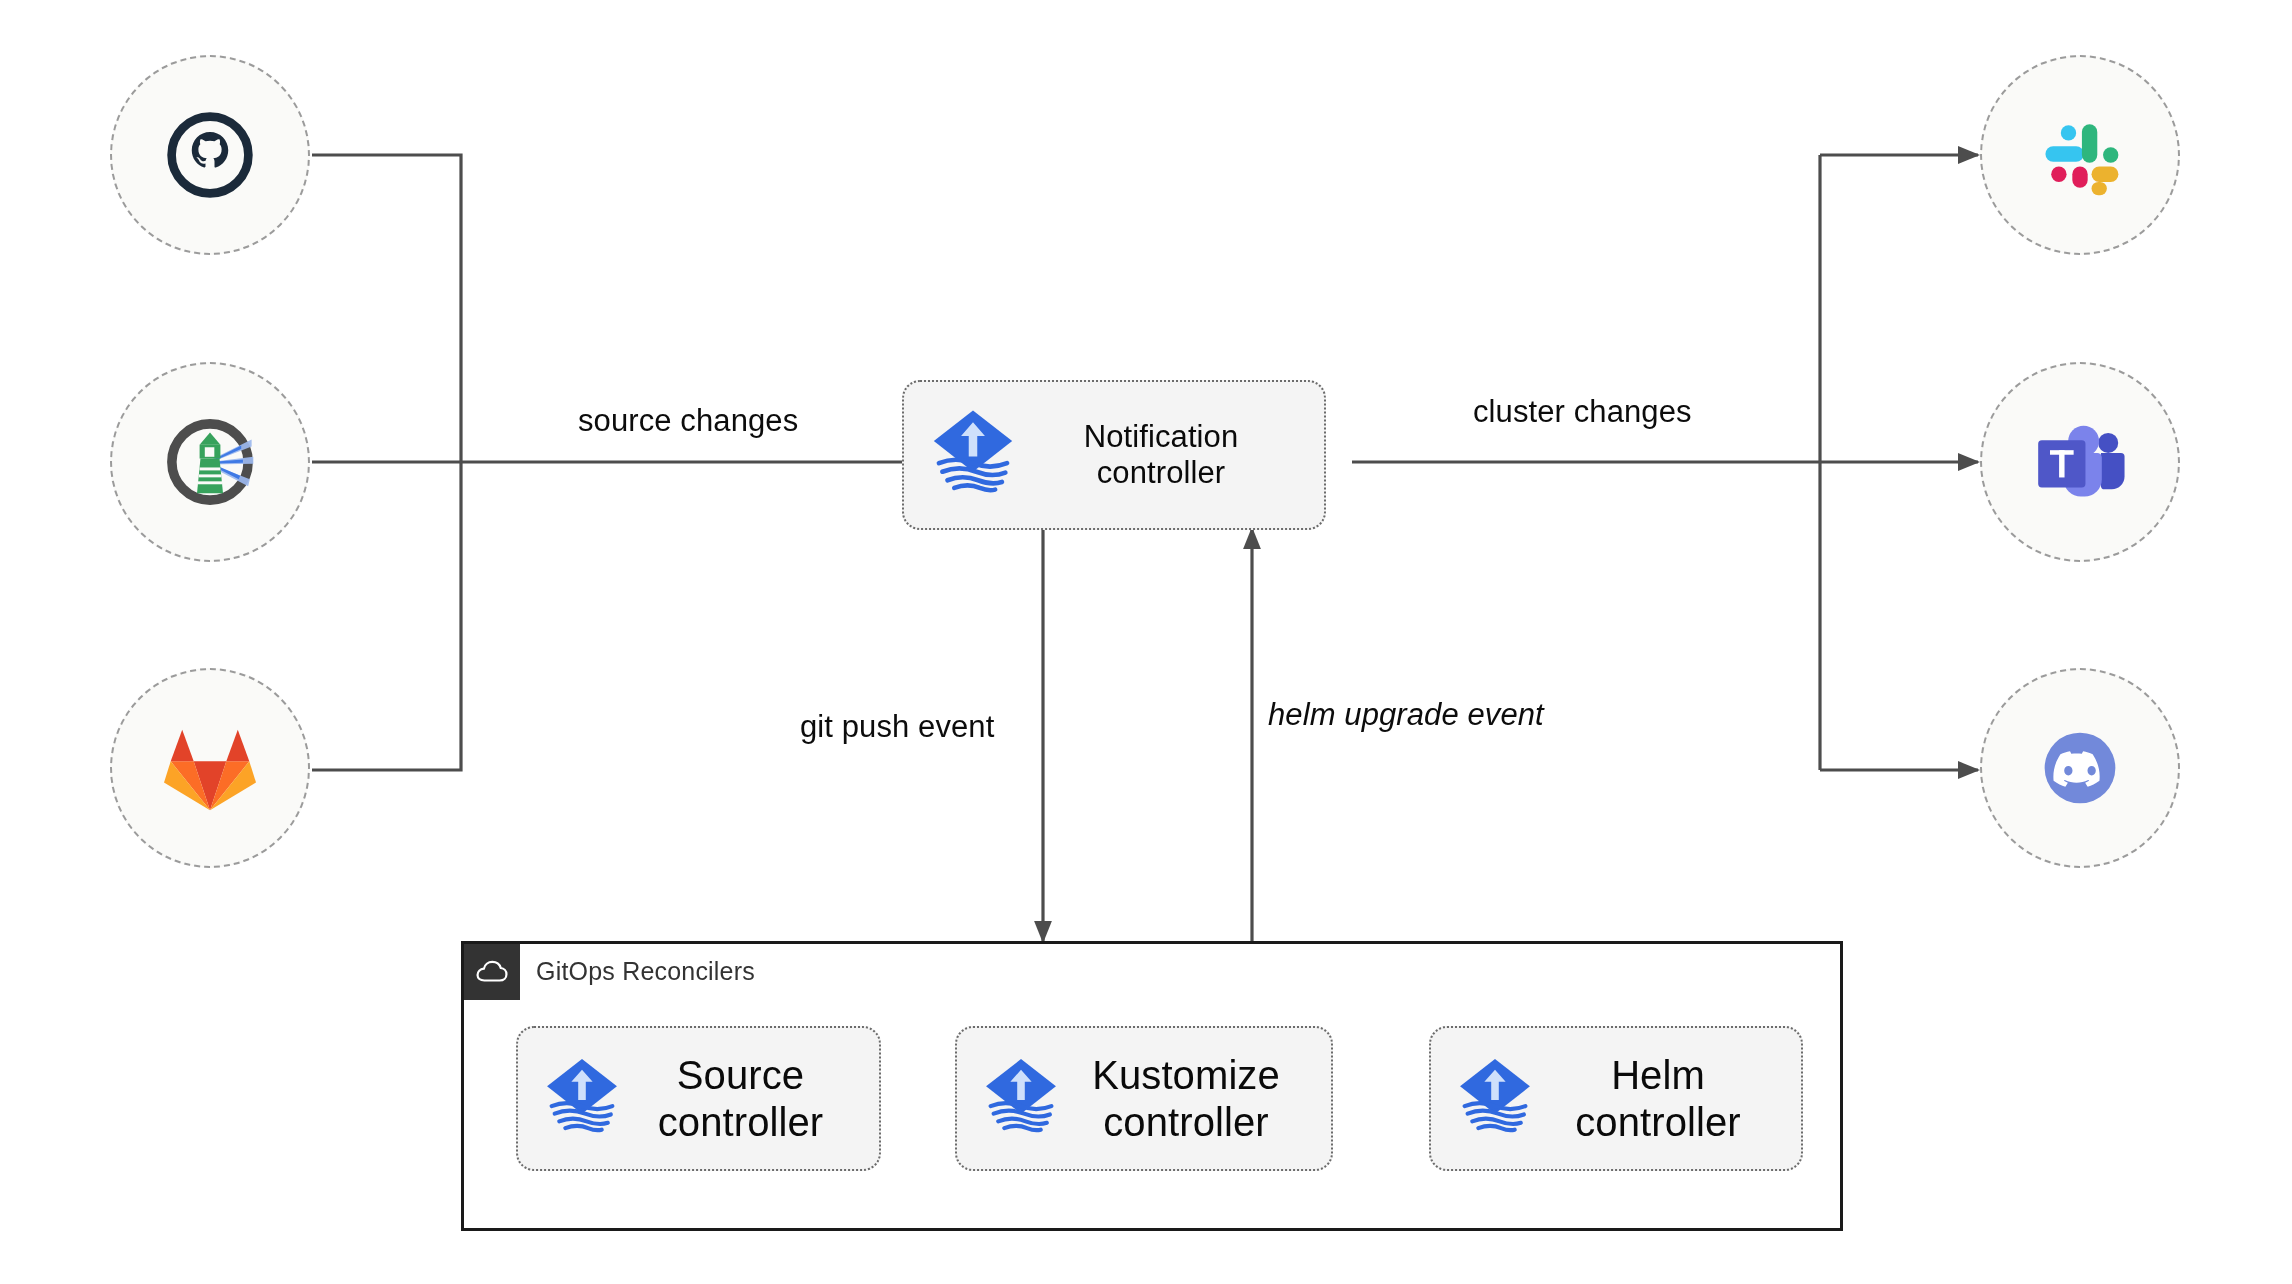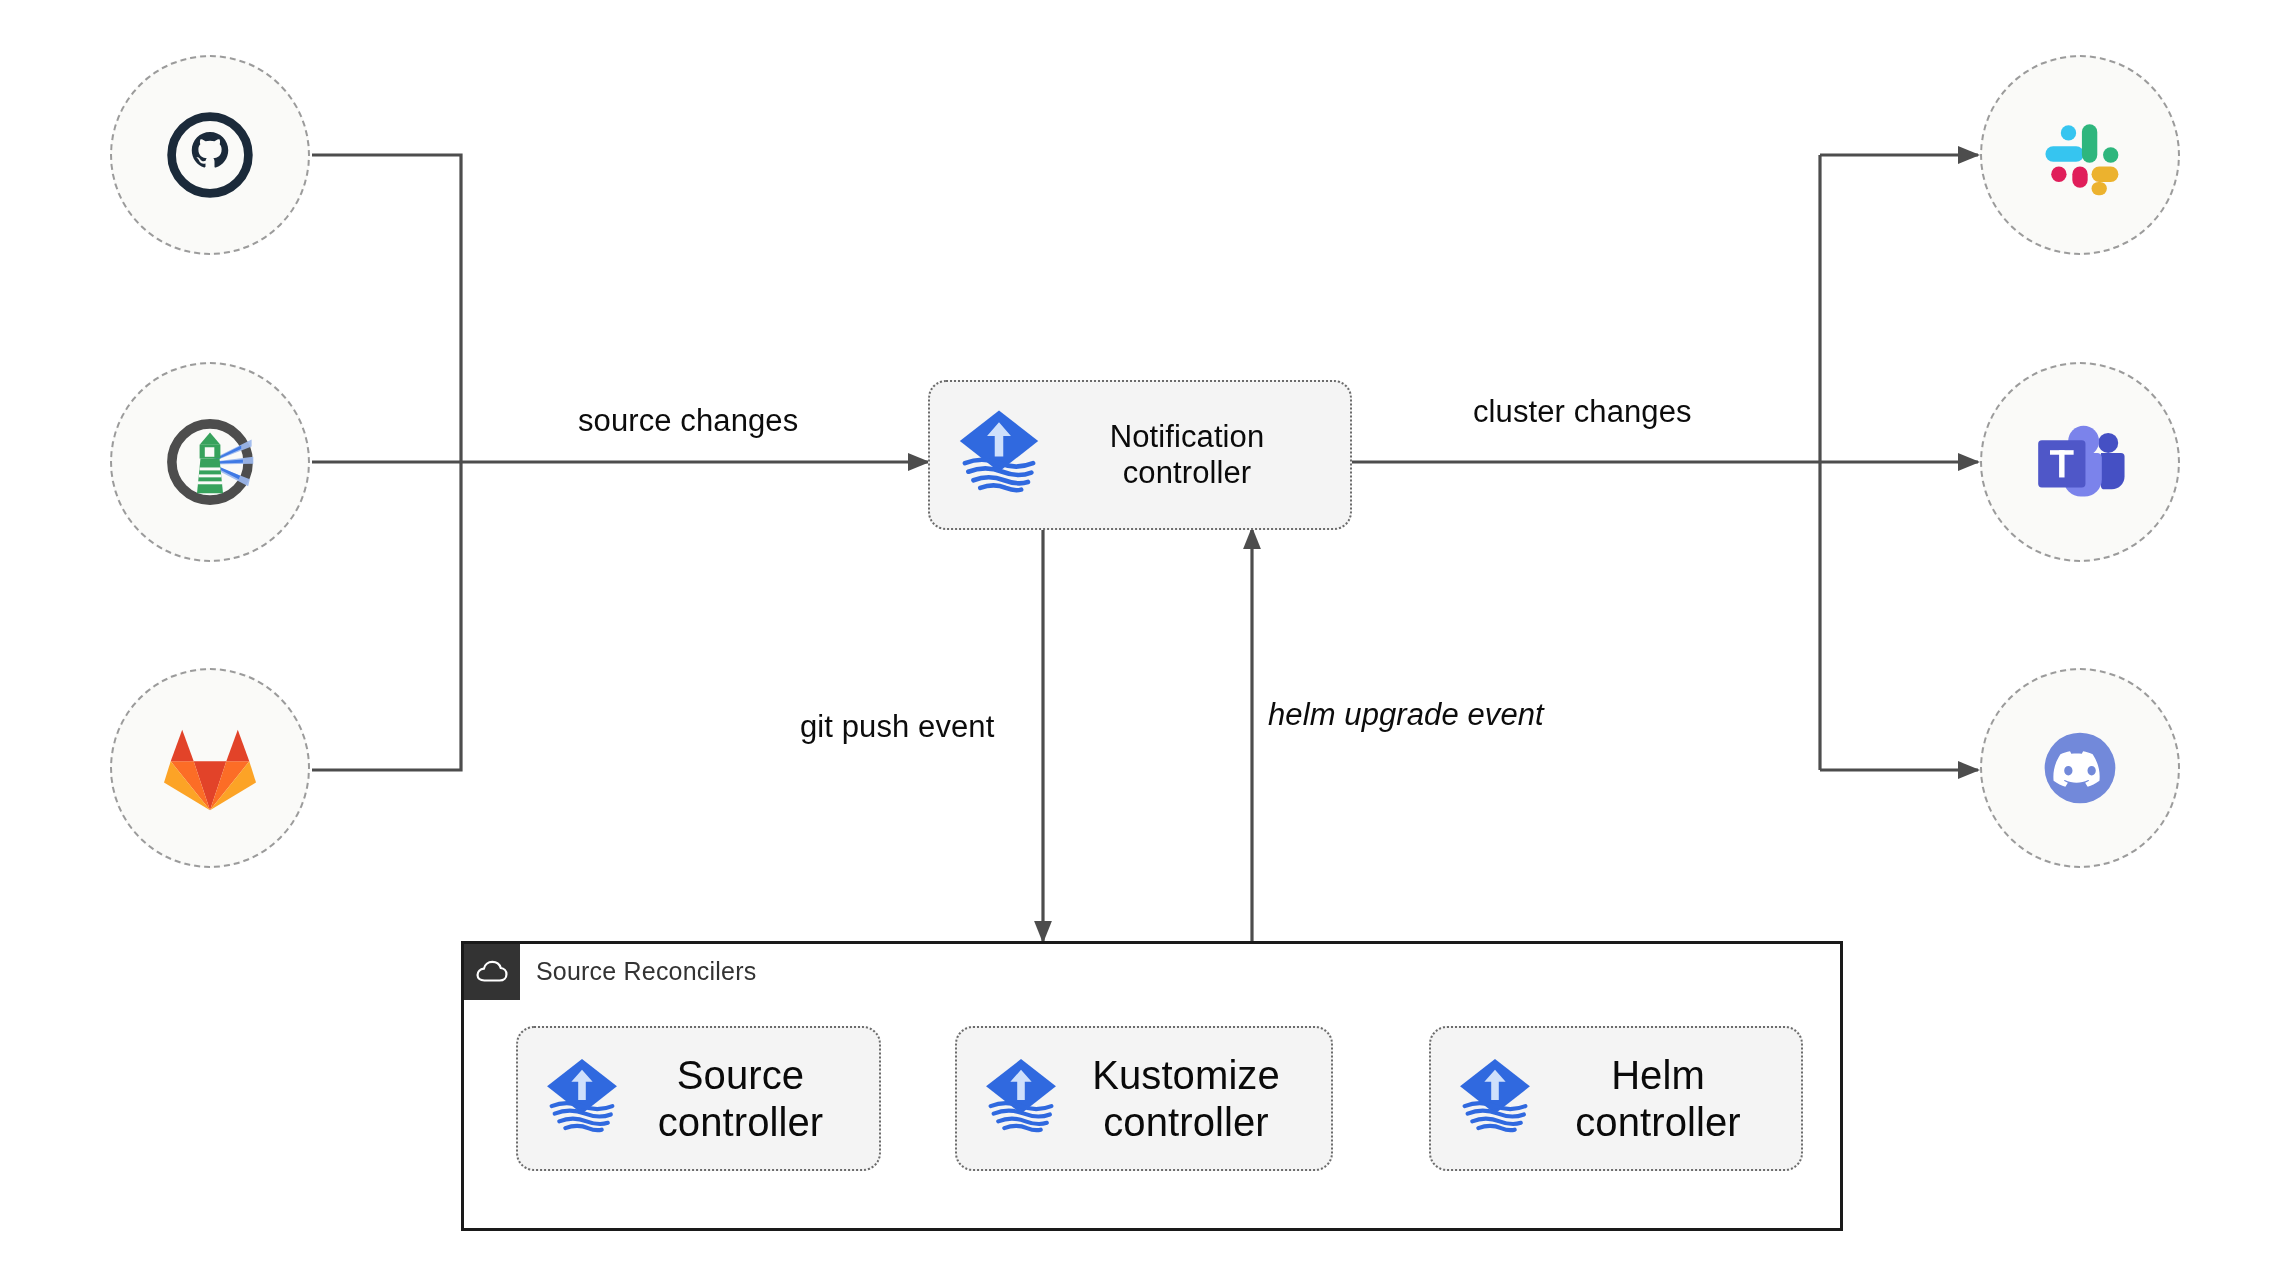--- a/index.html
+++ b/index.html
@@ -229,21 +229,21 @@
     </svg>
   </div>
 
   <div class="node-circle" style="left:1980px; top:668px; width:200px; height:200px;">
     <svg width="104" height="104" viewBox="0 0 100 100">
       <circle cx="50" cy="50" r="34" fill="#7289da"></circle>
       <path fill="#ffffff" d="M62.2 36.8c-2.9-1.4-6-2.4-9.2-2.9-.4.7-.9 1.7-1.2 2.5-3.4-.5-6.8-.5-10.2 0-.3-.8-.8-1.8-1.2-2.5-3.2.5-6.3 1.5-9.2 2.9-5.8 8.7-7.4 17.2-6.6 25.5 3.9 2.9 7.6 4.6 11.3 5.7.9-1.2 1.7-2.5 2.4-3.9-1.3-.5-2.6-1.1-3.8-1.8.3-.2.6-.5.9-.7 7.3 3.4 15.3 3.4 22.5 0 .3.2.6.5.9.7-1.2.7-2.5 1.3-3.8 1.8.7 1.4 1.5 2.7 2.4 3.9 3.7-1.1 7.4-2.8 11.3-5.7 1-9.6-1.6-18.1-6.5-25.5zM38.8 57.1c-2.2 0-4-2-4-4.5s1.8-4.5 4-4.5 4 2 4 4.5-1.8 4.5-4 4.5zm22.4 0c-2.2 0-4-2-4-4.5s1.8-4.5 4-4.5 4.1 2 4 4.5c0 2.5-1.8 4.5-4 4.5z"></path>
     </svg>
   </div>
 
-  <div class="ctrl-box" style="left:928px; top:380px; width:424px; height:150px;">
+  <div class="ctrl-box" style="left:902px; top:380px; width:424px; height:150px;">
     <span class="ctrl-icon">
       <svg width="86" height="92" viewBox="0 0 100 108">
         <polygon fill="#3069df" points="50,4 96,40 50,76 4,40"></polygon>
         <polygon fill="#cfe0fb" points="50,18 64,34 55,34 55,58 45,58 45,34 36,34"></polygon>
         <g stroke="#3069df" stroke-width="5.4" fill="none" stroke-linecap="round">
           <path d="M10 66 Q 30 58 50 66 Q 70 74 90 66"></path>
           <path d="M14 76 Q 34 68 54 76 Q 72 83 88 77"></path>
           <path d="M20 86 Q 38 79 56 86 Q 72 92 84 88"></path>
           <path d="M28 95 Q 44 89 58 95 Q 68 99 76 97"></path>
         </g>
@@ -252,21 +252,21 @@
     <span class="ctrl-label">Notification
 controller</span>
   </div>
 
   <div id="gitops-container">
     <div id="gitops-badge">
       <svg width="34" height="24" viewBox="0 0 40 28">
         <path fill="none" stroke="#ffffff" stroke-width="2.6" d="M11 24h18c5 0 8-3.4 8-7.4 0-3.8-2.9-7-6.7-7.3C29 5.2 25 2.2 20.4 2.2c-5 0-9 3.3-9.9 7.8C6 10.6 3 13.9 3 17.6 3 21.2 6 24 11 24z"></path>
       </svg>
     </div>
-    <div id="gitops-title">Source Reconcilers</div>
+    <div id="gitops-title">GitOps Reconcilers</div>
 
     <div class="ctrl-box" style="left:52px; top:82px; width:365px; height:145px;">
       <span class="ctrl-icon">
         <svg width="76" height="82" viewBox="0 0 100 108">
           <polygon fill="#3069df" points="50,4 96,40 50,76 4,40"></polygon>
           <polygon fill="#cfe0fb" points="50,18 64,34 55,34 55,58 45,58 45,34 36,34"></polygon>
           <g stroke="#3069df" stroke-width="5.4" fill="none" stroke-linecap="round">
             <path d="M10 66 Q 30 58 50 66 Q 70 74 90 66"></path>
             <path d="M14 76 Q 34 68 54 76 Q 72 83 88 77"></path>
             <path d="M20 86 Q 38 79 56 86 Q 72 92 84 88"></path>

